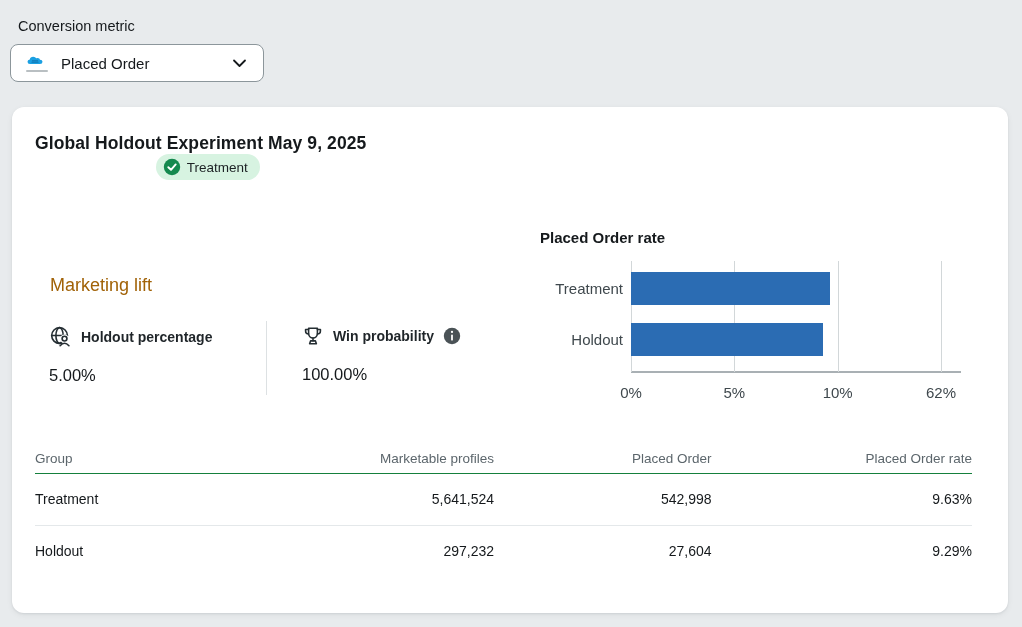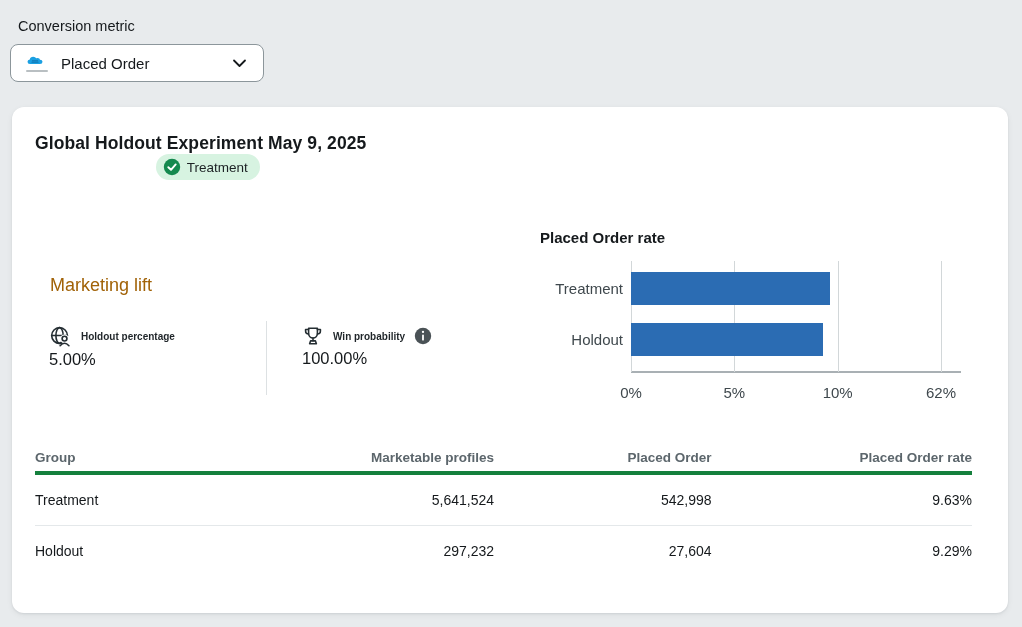--- a/index.html
+++ b/index.html
@@ -57,22 +57,22 @@
     font-family:"DejaVu Sans Mono", monospace;
     font-size:40px; color:#15191c; letter-spacing:-1px;
   }
   .lift-value .pct { font-size:26px; font-family:"Liberation Sans", sans-serif; }
   .lift-label { position:absolute; left:38px; top:168px; font-size:18px; color:#a16207; }
 
   .metric-block { position:absolute; top:218px; }
   .metric-block.m1 { left:37px; }
   .metric-block.m2 { left:290px; }
   .metric-head { display:flex; align-items:center; gap:9px; }
-  .metric-head .mlabel { font-size:10px; font-weight:bold; color:#1f2529; }
-  .metric-value { margin-top:2px; font-size:16.5px; color:#15191c; }
+  .metric-head .mlabel { font-size:14px; font-weight:bold; color:#1f2529; }
+  .metric-value { margin-top:18px; font-size:16.5px; color:#15191c; }
   .v-divider { position:absolute; left:254px; top:214px; width:1px; height:74px; background:#dde1e3; }
 
   
   .chart { position:absolute; left:528px; top:122px; width:445px; }
   .chart-title { font-size:15px; font-weight:bold; color:#15191c; }
   .plot-wrap { position:relative; margin-left:91px; margin-top:15px; width:341px; height:111px; }
   .gridline { position:absolute; top:0; bottom:0; width:1px; background:#d2d7d9; }
   .axis-line { position:absolute; left:0; bottom:-1px; width:330px; height:2px; background:#a9b0b4; }
   .bar { position:absolute; height:33px; }
   .cat-label {
@@ -83,23 +83,23 @@
     position:absolute; top:123px; transform:translateX(-50%);
     font-size:15px; color:#3f484d; white-space:nowrap;
   }
 
   
   .results-table {
     position:absolute; left:23px; top:337px; width:937px;
     border-collapse:collapse; table-layout:fixed;
   }
   .results-table th {
-    font-size:13.5px; font-weight:bold; color:#5c666c;
+    font-size:13.5px; font-weight:normal; color:#5c666c;
     text-align:left; height:29px; vertical-align:middle;
-    border-bottom:4px solid #15803d; padding:0;
+    border-bottom:1px solid #15803d; padding:0;
   }
   .results-table td {
     font-size:14px; color:#15191c; height:52px; vertical-align:middle; padding:0;
   }
   .results-table tr.row-1 td { border-bottom:1px solid #e4e8ea; }
   .results-table .num { text-align:right; }
   .col-group { width:21.3%; } .col-mp { width:27.7%; }
   .col-po { width:23.2%; } .col-por { width:27.8%; }
 
   .icon-svg { display:block; }

